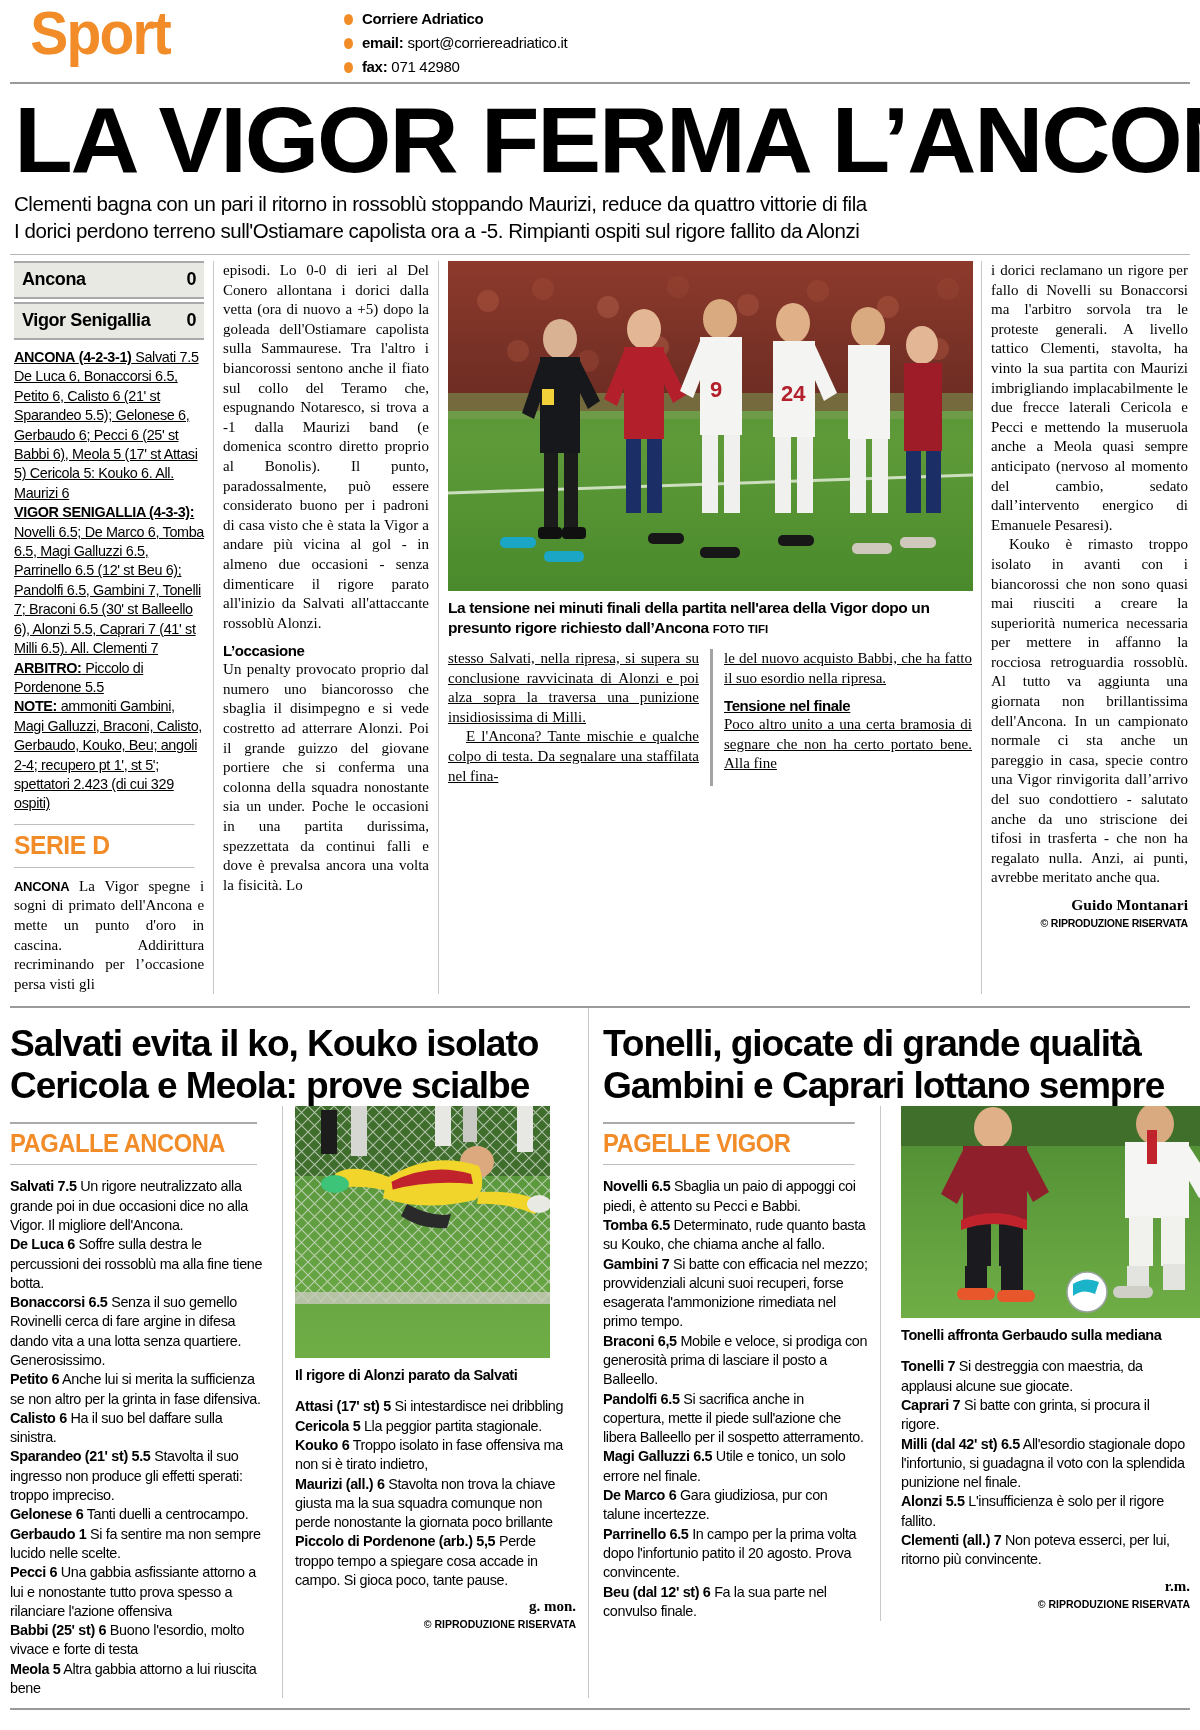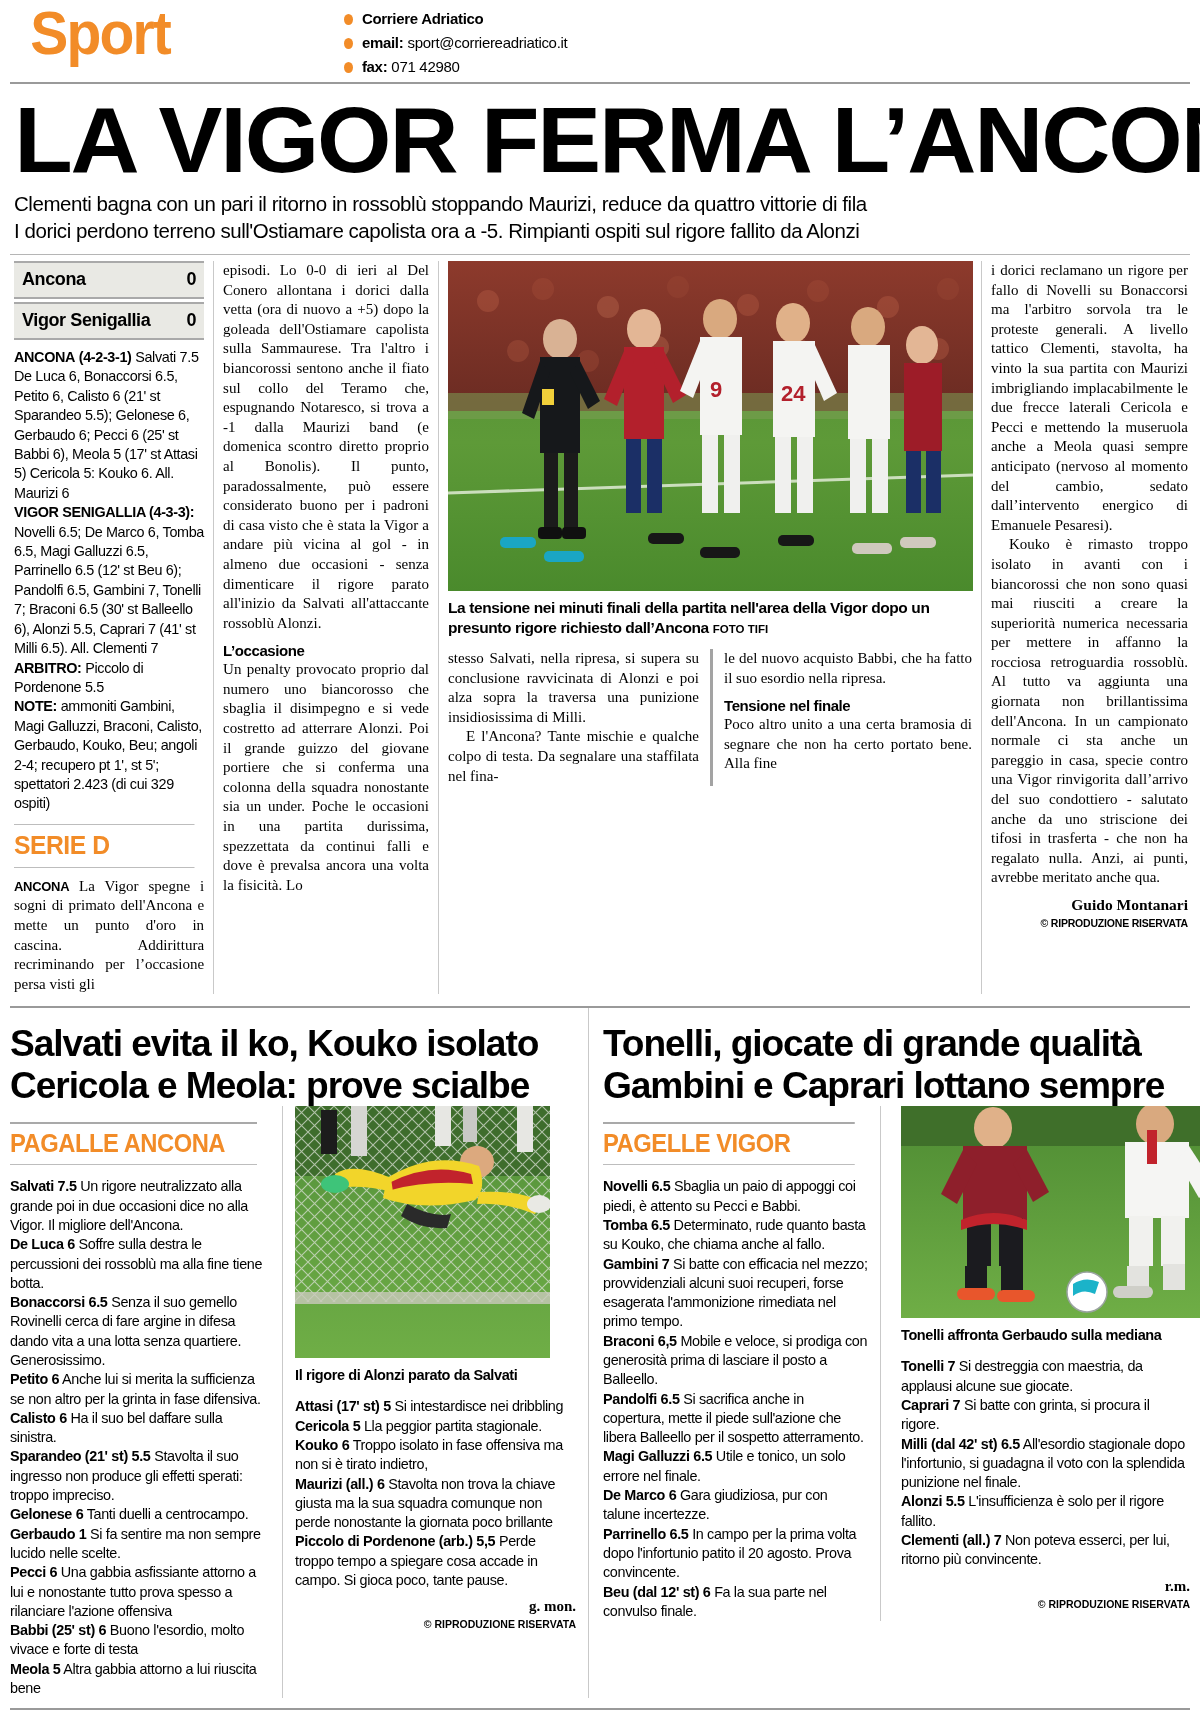--- a/index.html
+++ b/index.html
@@ -59,42 +59,42 @@
     display:flex; justify-content:space-between; align-items:center;
     background:#e9e9e4; padding:6px 8px 7px 8px;
     font-weight:bold; font-size:18px; letter-spacing:-0.4px;
     border-top:2px solid #a9a9a9; border-bottom:2px solid #a9a9a9;
   }
   .score-row + .score-row { margin-top:3px; }
 
   
   .lineup { font-size:14.4px; line-height:19.4px; letter-spacing:-0.35px; }
   .lineup b { font-weight:bold; }
-  .lineup p { margin:0 0 0 0; }
+  .lineup p { margin:0 0 0 0;text-decoration:underline; }
 
   .section-label {
     color:#F28C28; font-weight:bold; font-size:26px; letter-spacing:-0.5px;
     padding:5px 0 6px 0;
     border-top:1px solid #bdbdbd; border-bottom:1px solid #bdbdbd;
     margin:10px 0 9px 0;
     transform:scaleX(0.95); transform-origin:left center;
   }
   .serif { font-family:"Liberation Serif", serif; font-size:15px; line-height:19.6px; text-align:justify; }
   .serif .dateline { font-family:"Liberation Sans", sans-serif; font-weight:bold; font-size:13px; letter-spacing:-0.3px;}
   .serif p { margin:0; text-indent:0; }
 
   .subhead-bold { font-weight:bold; font-size:15px; letter-spacing:-0.4px; margin:9px 0 1px 0; font-family:"Liberation Sans", sans-serif;}
 
   
   .photo { position:relative; overflow:hidden; background:#2f6e22; }
   .photo-main { width:525px; height:330px; }
   .caption { font-weight:bold; font-size:15.5px; line-height:20px; letter-spacing:-0.4px; margin-top:7px; }
   .caption .credit { font-size:11.5px; font-weight:bold; letter-spacing:0px; }
 
-  .two-sub { display:flex; gap:0; margin-top:10px; }
+  .two-sub { display:flex; gap:0; margin-top:10px;text-decoration:underline; }
   .two-sub > div { width:50%; }
   .two-sub > div:first-child { padding-right:11px; }
   .two-sub > div:last-child { padding-left:11px; border-left:3px solid #a3a3a3; }
 
   .byline { text-align:right; font-family:"Liberation Serif", serif; font-weight:bold; font-size:15.5px; margin-top:8px;}
   .copyr { text-align:right; font-size:10.5px; font-weight:bold; letter-spacing:-0.2px; margin-top:3px; }
 
   
   .lower-rule { border-top:2px solid #9a9a9a; margin:12px 0 0 0; }
   .lower { display:flex; margin-top:0px; }

